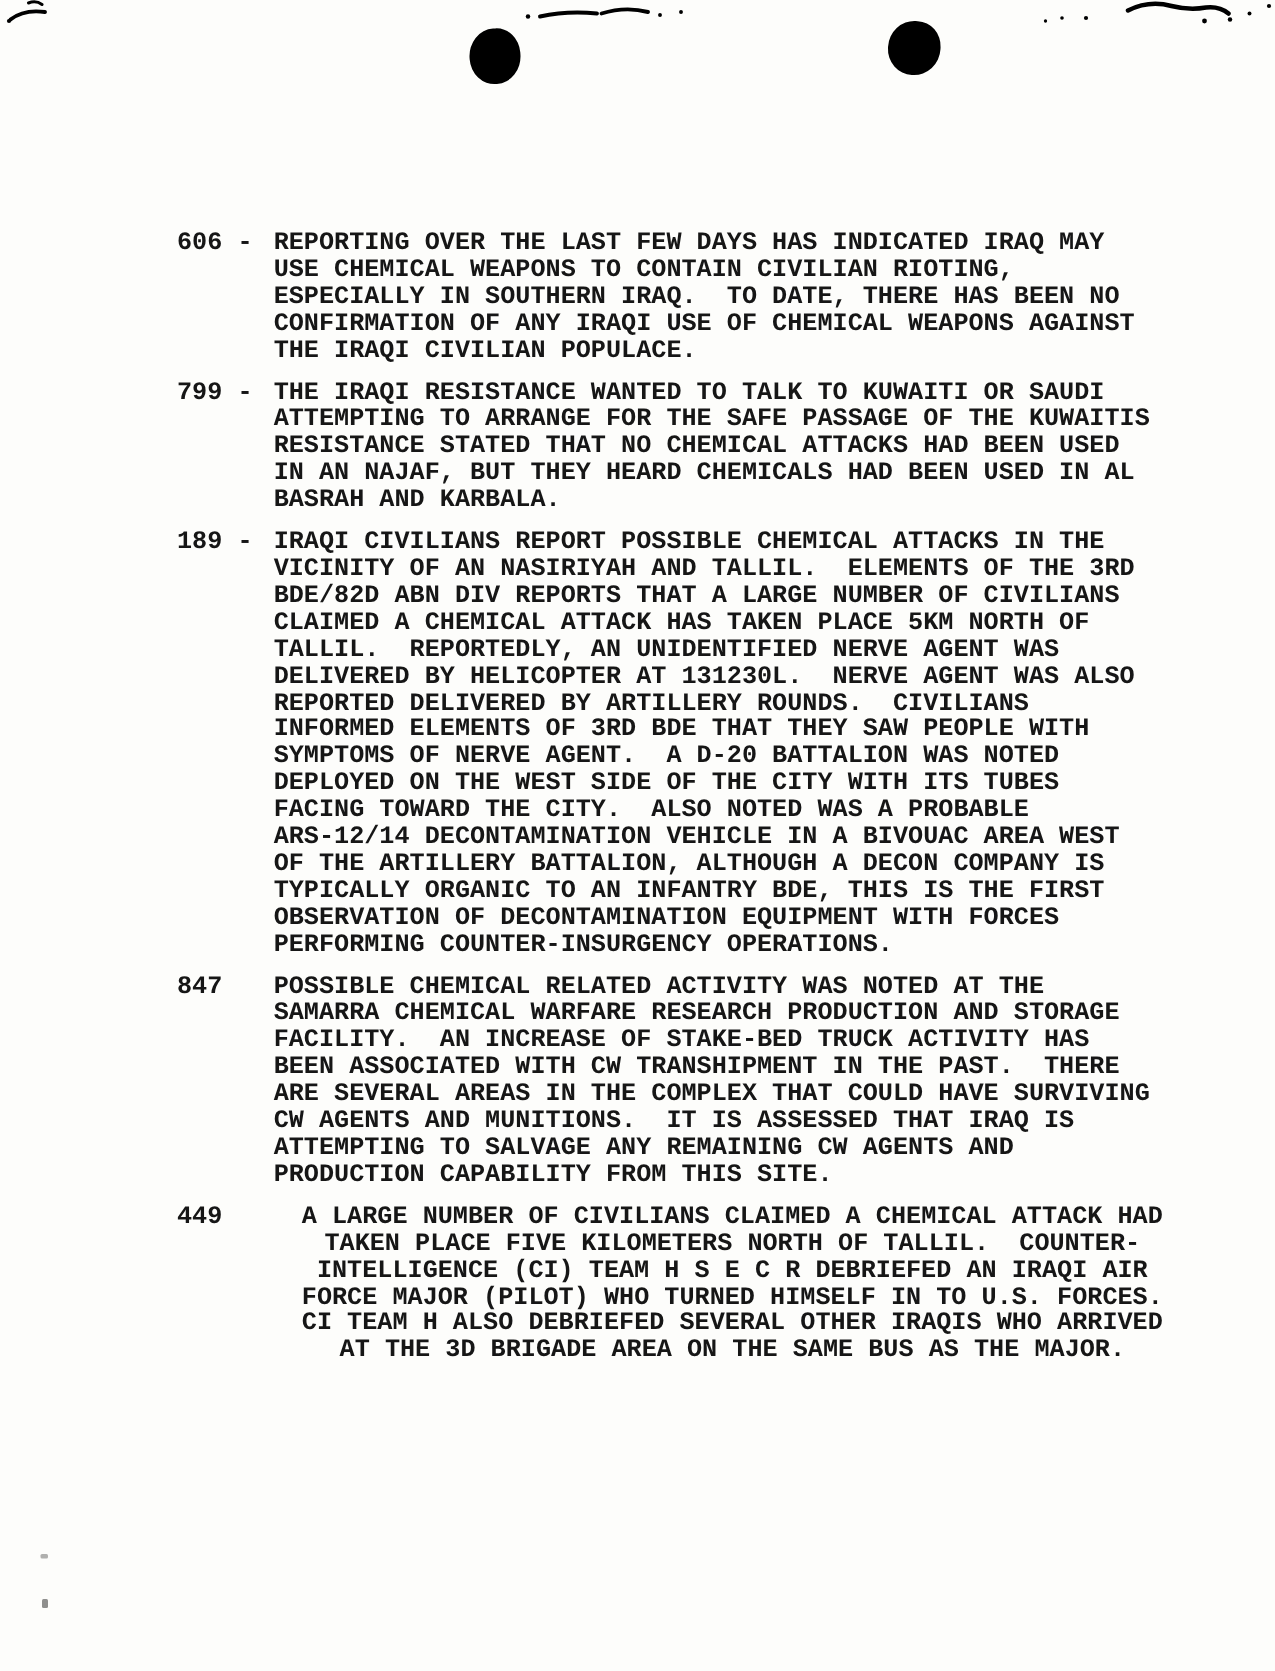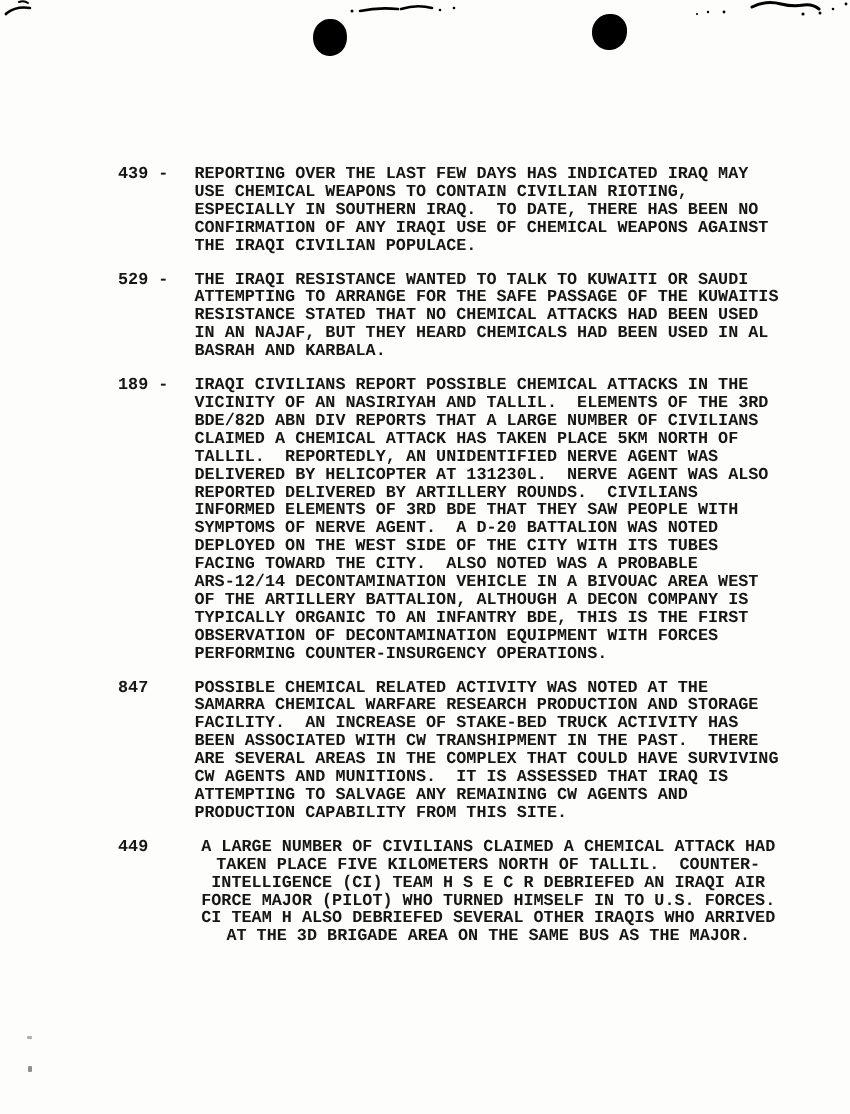--- a/index.html
+++ b/index.html
@@ -34,21 +34,21 @@
     margin: 0 0 10px 0;
   }
   .para:last-child { margin-bottom: 0; text-align: center; }
   .para-num {
     position: absolute;
     left: 0;
     top: 0;
     white-space: pre;
   }
   .para-body {
-    margin: 16px;
+    margin: 4px;
     font: inherit;
     white-space: pre;
   }
   
   .hole-punch {
     position: absolute;
     background: #000;
     border-radius: 50% 46% 50% 48%;
   }
   .hp-left  { left: 313px; top: 19px; width: 34px; height: 37px; transform: rotate(-4deg); }
@@ -97,30 +97,30 @@
 
   <div class="hole-punch hp-left"></div>
   <div class="hole-punch hp-right"></div>
 
   <div class="speck speck-a"></div>
   <div class="speck speck-b"></div>
 
   <main class="text-block">
 
     <section class="para">
-      <span class="para-num">439 -</span>
+      <span class="para-num">606 -</span>
       <pre class="para-body">REPORTING OVER THE LAST FEW DAYS HAS INDICATED IRAQ MAY
 USE CHEMICAL WEAPONS TO CONTAIN CIVILIAN RIOTING,
 ESPECIALLY IN SOUTHERN IRAQ.  TO DATE, THERE HAS BEEN NO
 CONFIRMATION OF ANY IRAQI USE OF CHEMICAL WEAPONS AGAINST
 THE IRAQI CIVILIAN POPULACE.</pre>
     </section>
 
     <section class="para">
-      <span class="para-num">529 -</span>
+      <span class="para-num">799 -</span>
       <pre class="para-body">THE IRAQI RESISTANCE WANTED TO TALK TO KUWAITI OR SAUDI
 ATTEMPTING TO ARRANGE FOR THE SAFE PASSAGE OF THE KUWAITIS
 RESISTANCE STATED THAT NO CHEMICAL ATTACKS HAD BEEN USED
 IN AN NAJAF, BUT THEY HEARD CHEMICALS HAD BEEN USED IN AL
 BASRAH AND KARBALA.</pre>
     </section>
 
     <section class="para">
       <span class="para-num">189 -</span>
       <pre class="para-body">IRAQI CIVILIANS REPORT POSSIBLE CHEMICAL ATTACKS IN THE

